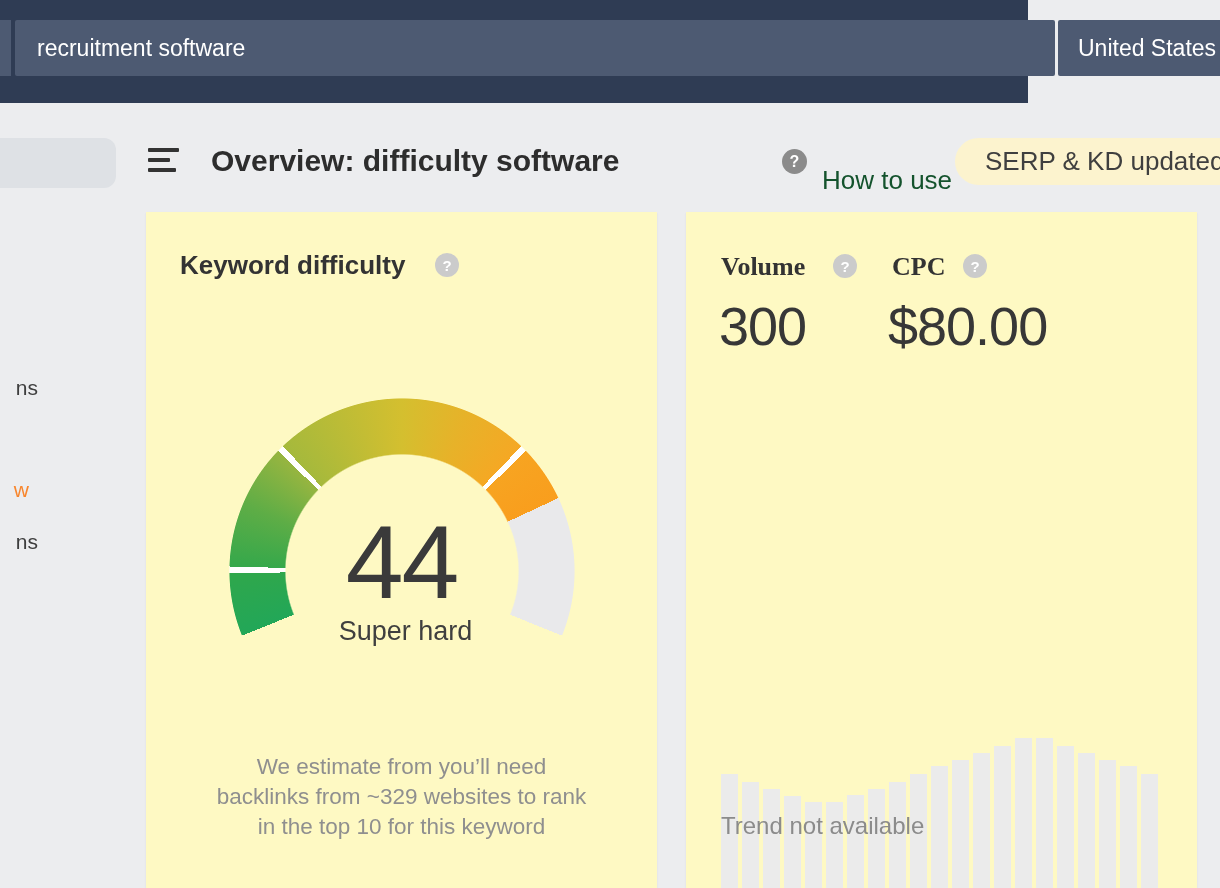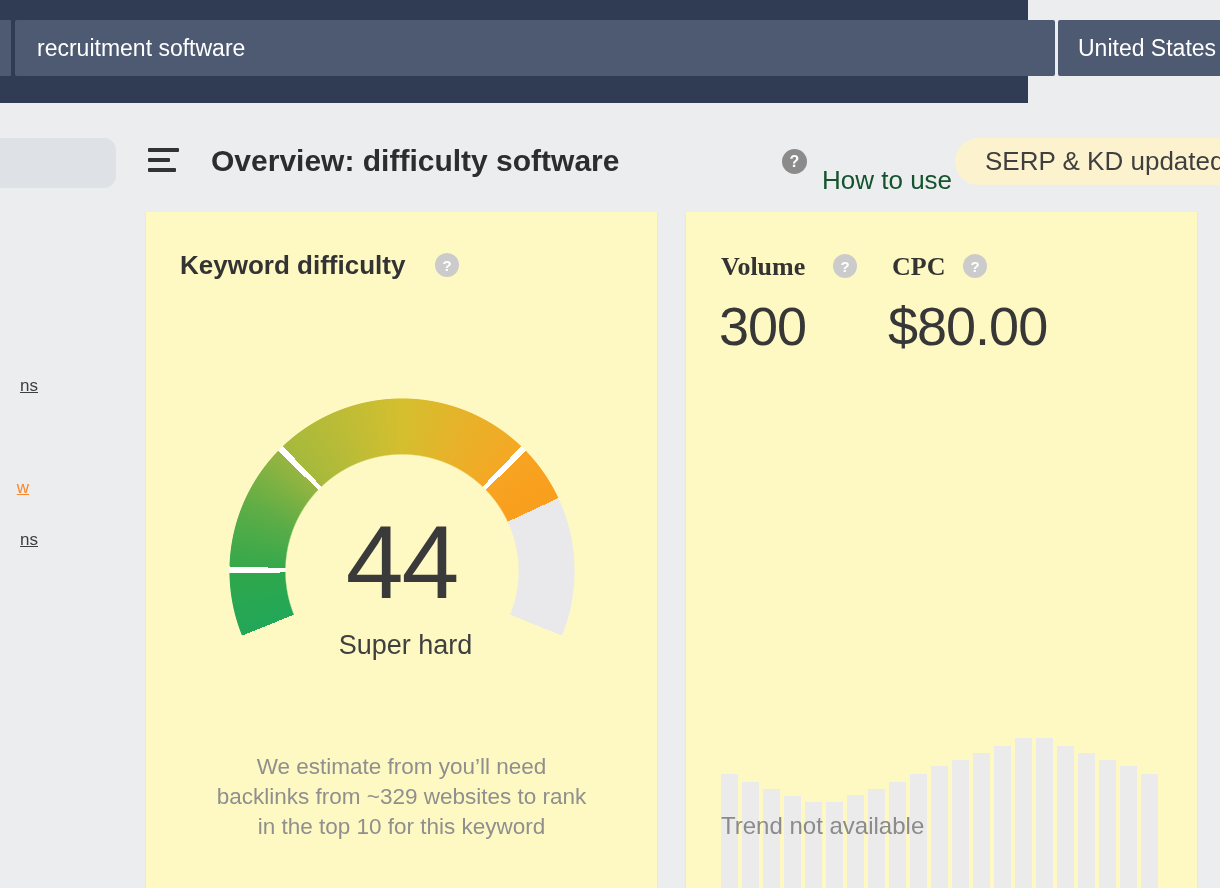--- a/index.html
+++ b/index.html
@@ -16,21 +16,21 @@
     font-family: inherit; font-size: 23px; padding: 0 0 0 22px; border-radius: 2px;
   }
   .country {
     position: absolute; left: 1058px; top: 20px; width: 300px; height: 56px;
     background: #4d5a72; color: #ffffff; font-size: 23px; line-height: 56px;
     padding-left: 20px; border-radius: 2px; white-space: nowrap; overflow: hidden; cursor: pointer;
   }
 
   
   .side-box { position: absolute; left: -14px; top: 138px; width: 130px; height: 50px; background: #dee1e5; border-radius: 12px; cursor: pointer; }
-  .side-frag { position: absolute; left: 0; width: 38px; font-size: 17px; color: #3e3e3e; text-align: right; white-space: nowrap; overflow: hidden; cursor: pointer; text-decoration: underline; }
+  .side-frag { position: absolute; left: 0; width: 38px; font-size: 21px; color: #3e3e3e; text-align: right; white-space: nowrap; overflow: hidden; cursor: pointer; }
   .side-frag.active { color: #f8862d; width: 29px; }
 
   
   .collapse-icon { position: absolute; left: 148px; top: 148px; width: 32px; height: 24px; cursor: pointer; }
   .collapse-icon i { position: absolute; left: 0; height: 4px; background: #333333; border-radius: 1px; }
   .collapse-icon i:nth-child(1) { top: 0; width: 31px; }
   .collapse-icon i:nth-child(2) { top: 10px; width: 22px; }
   .collapse-icon i:nth-child(3) { top: 20px; width: 28px; }
   .page-title { position: absolute; left: 211px; top: 144px; font-size: 30px; font-weight: 700; color: #2d2d2d; white-space: nowrap; }
   .help-circle { display: inline-flex; align-items: center; justify-content: center; border-radius: 50%; color: #ffffff; font-weight: 700; cursor: pointer; }
@@ -49,21 +49,21 @@
   .card-title { position: absolute; font-size: 26px; font-weight: 700; color: #333333; white-space: nowrap; }
   .help-card { position: absolute; width: 24px; height: 24px; background: #cbcbcb; font-size: 15px; }
 
   
   .gauge-ring { position: absolute; left: 83px; top: 186px; width: 346px; height: 346px;
     -webkit-mask: radial-gradient(closest-side, transparent 67%, #000 67.8% 99.5%, transparent 100%);
     mask: radial-gradient(closest-side, transparent 67%, #000 67.8% 99.5%, transparent 100%);
   }
   .gauge-value { position: absolute; left: 0; top: 296px; width: 100%; text-align: center;
     font-size: 104px; line-height: 108px; color: #3a3a3a; letter-spacing: -2px; }
-  .gauge-label { position: absolute; left: 0; top: 418px; width: 100%; text-align: center; font-size: 27px; color: #3f3f3f; padding-left: 8px; }
+  .gauge-label { position: absolute; left: 0; top: 404px; width: 100%; text-align: center; font-size: 27px; color: #3f3f3f; padding-left: 8px; }
   .kd-desc { position: absolute; left: 0; top: 540px; width: 100%; text-align: center;
     font-size: 22.5px; line-height: 30px; color: #8f8f8f; }
 
   
   .metric-head { position: absolute; top: 40px; font-size: 26px; font-weight: 700; color: #333333; font-family: Liberation Serif, serif; }
   .metric-value { position: absolute; top: 83px; font-size: 54px; line-height: 62px; color: #373737; letter-spacing: -1px; }
   .trend-bars { position: absolute; left: 35px; bottom: 91px; height: 216px; display: flex; align-items: flex-end; gap: 4px; }
   .trend-bars .bar { width: 17px; background: #ebebeb; }
   .trend-note { position: absolute; left: 35px; top: 600px; font-size: 24px; color: #8b8b8b; white-space: nowrap; }
 </style>

